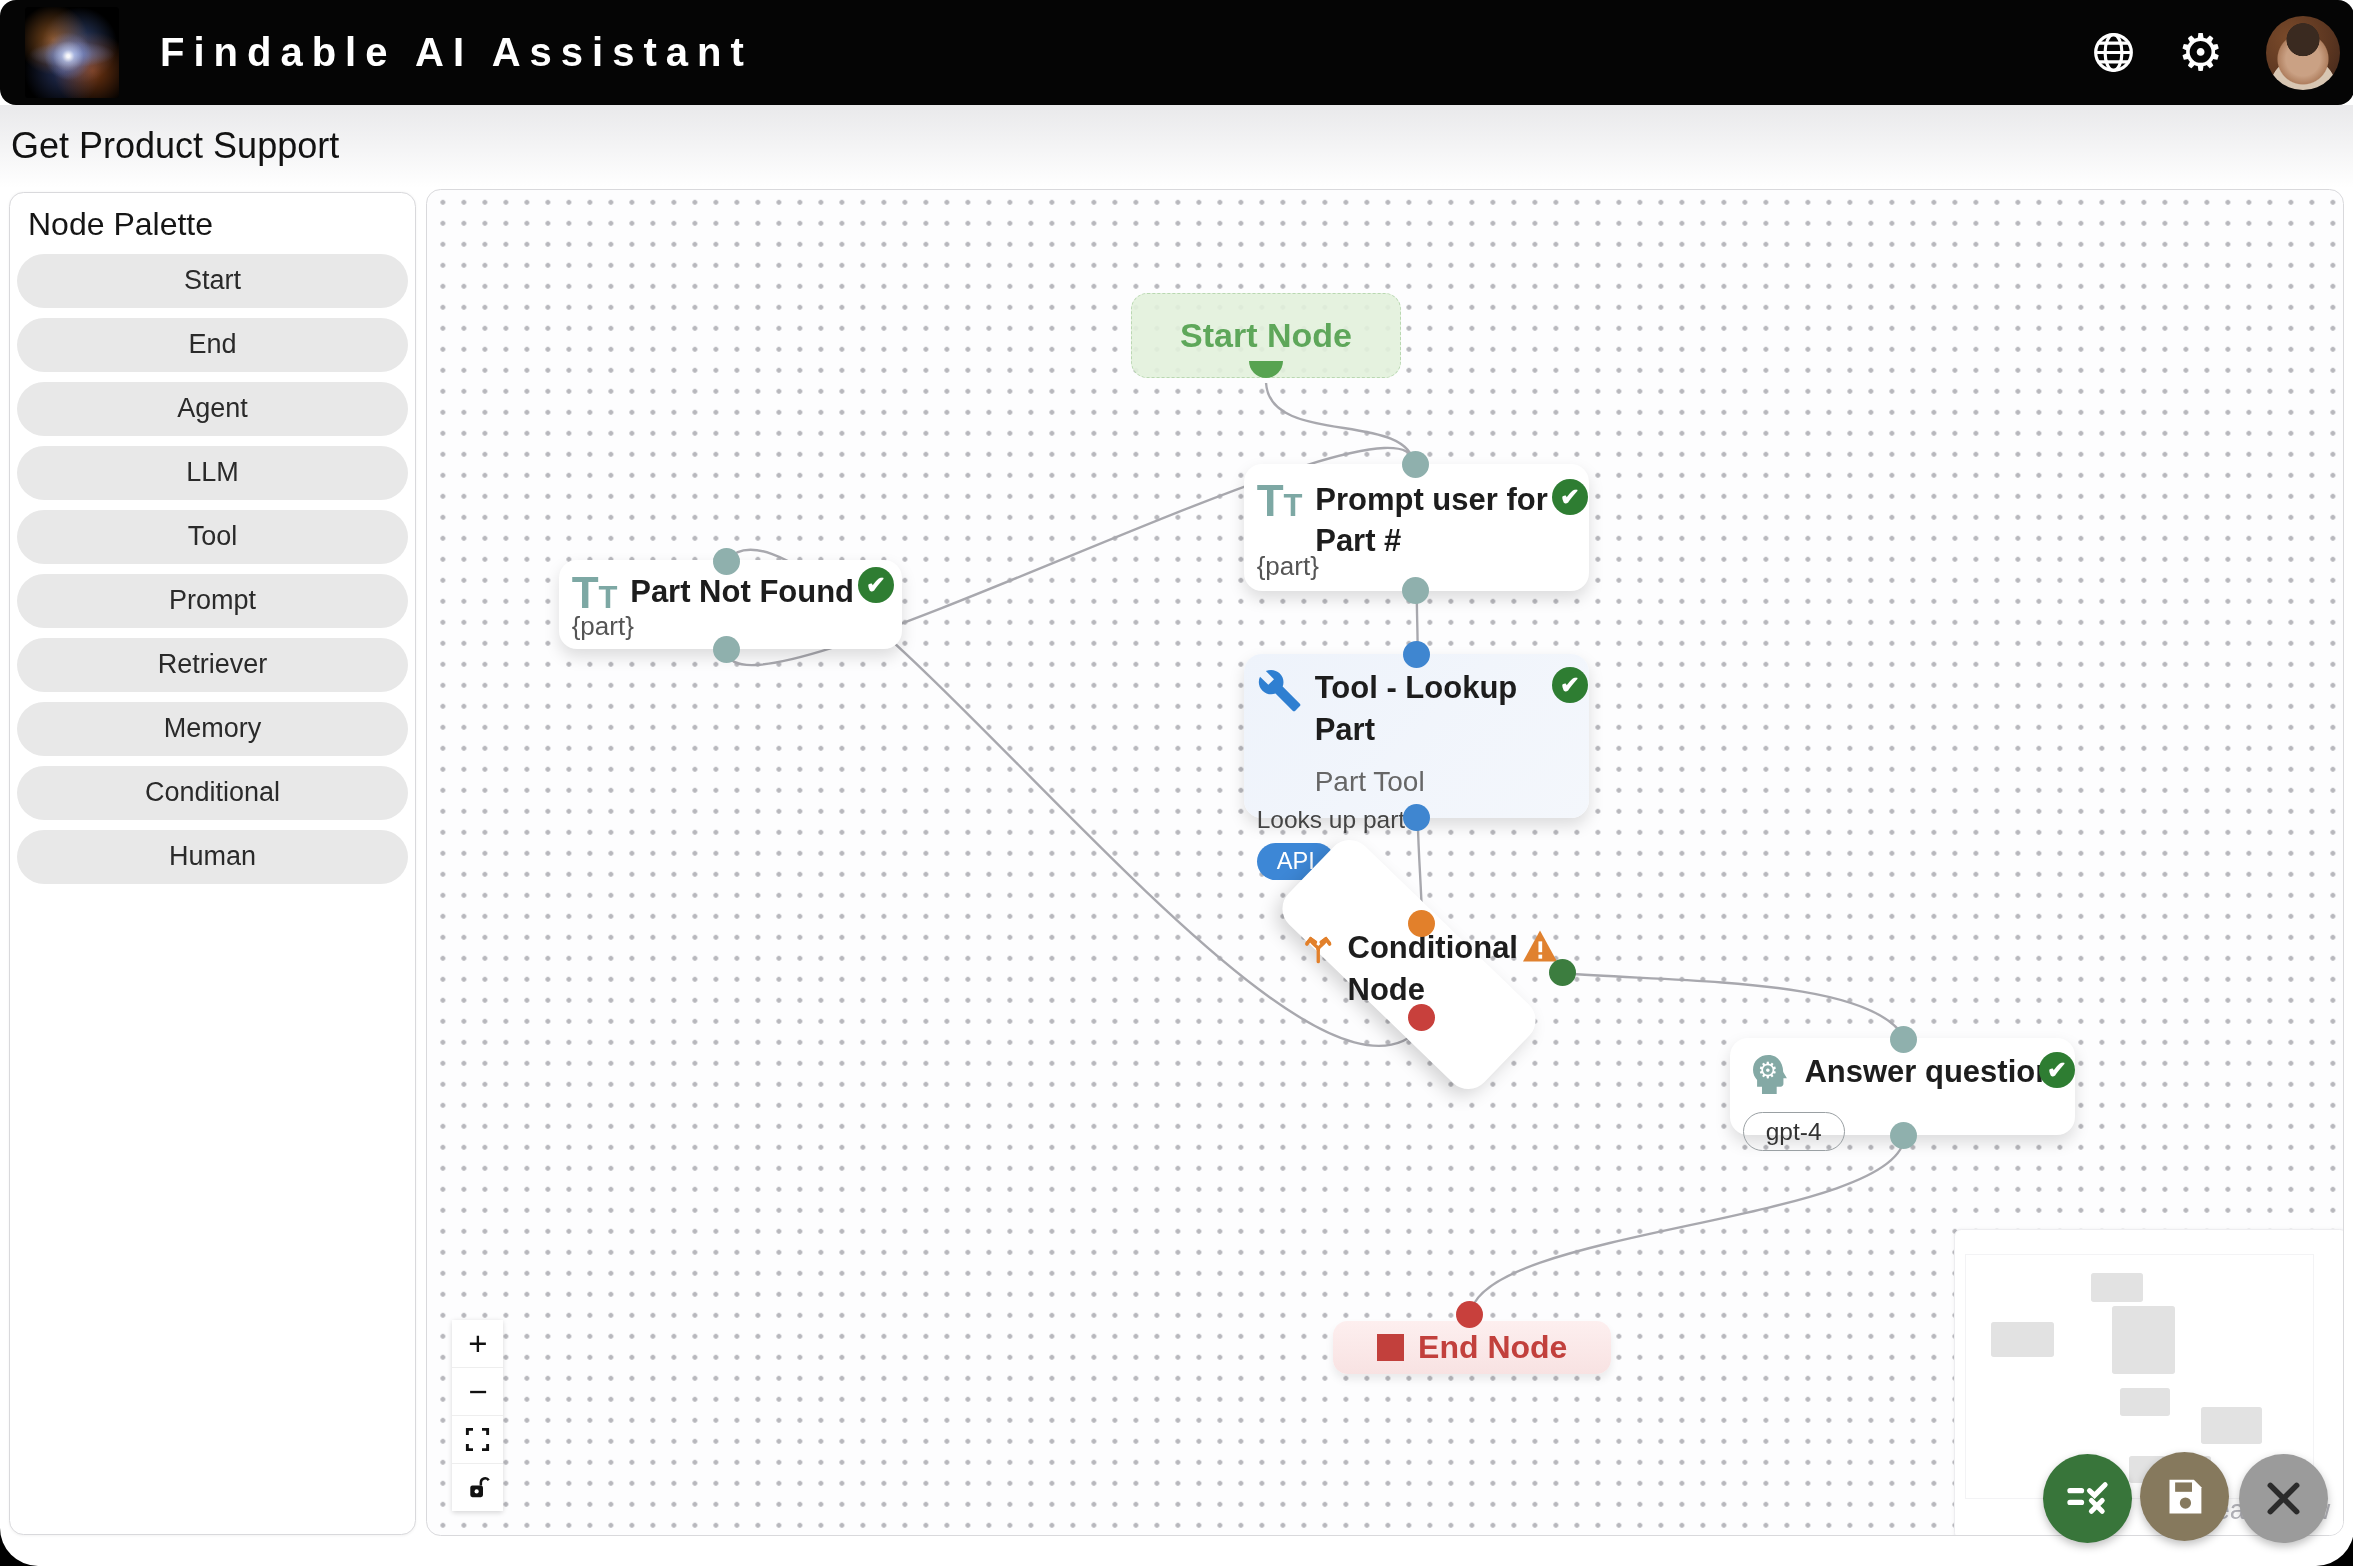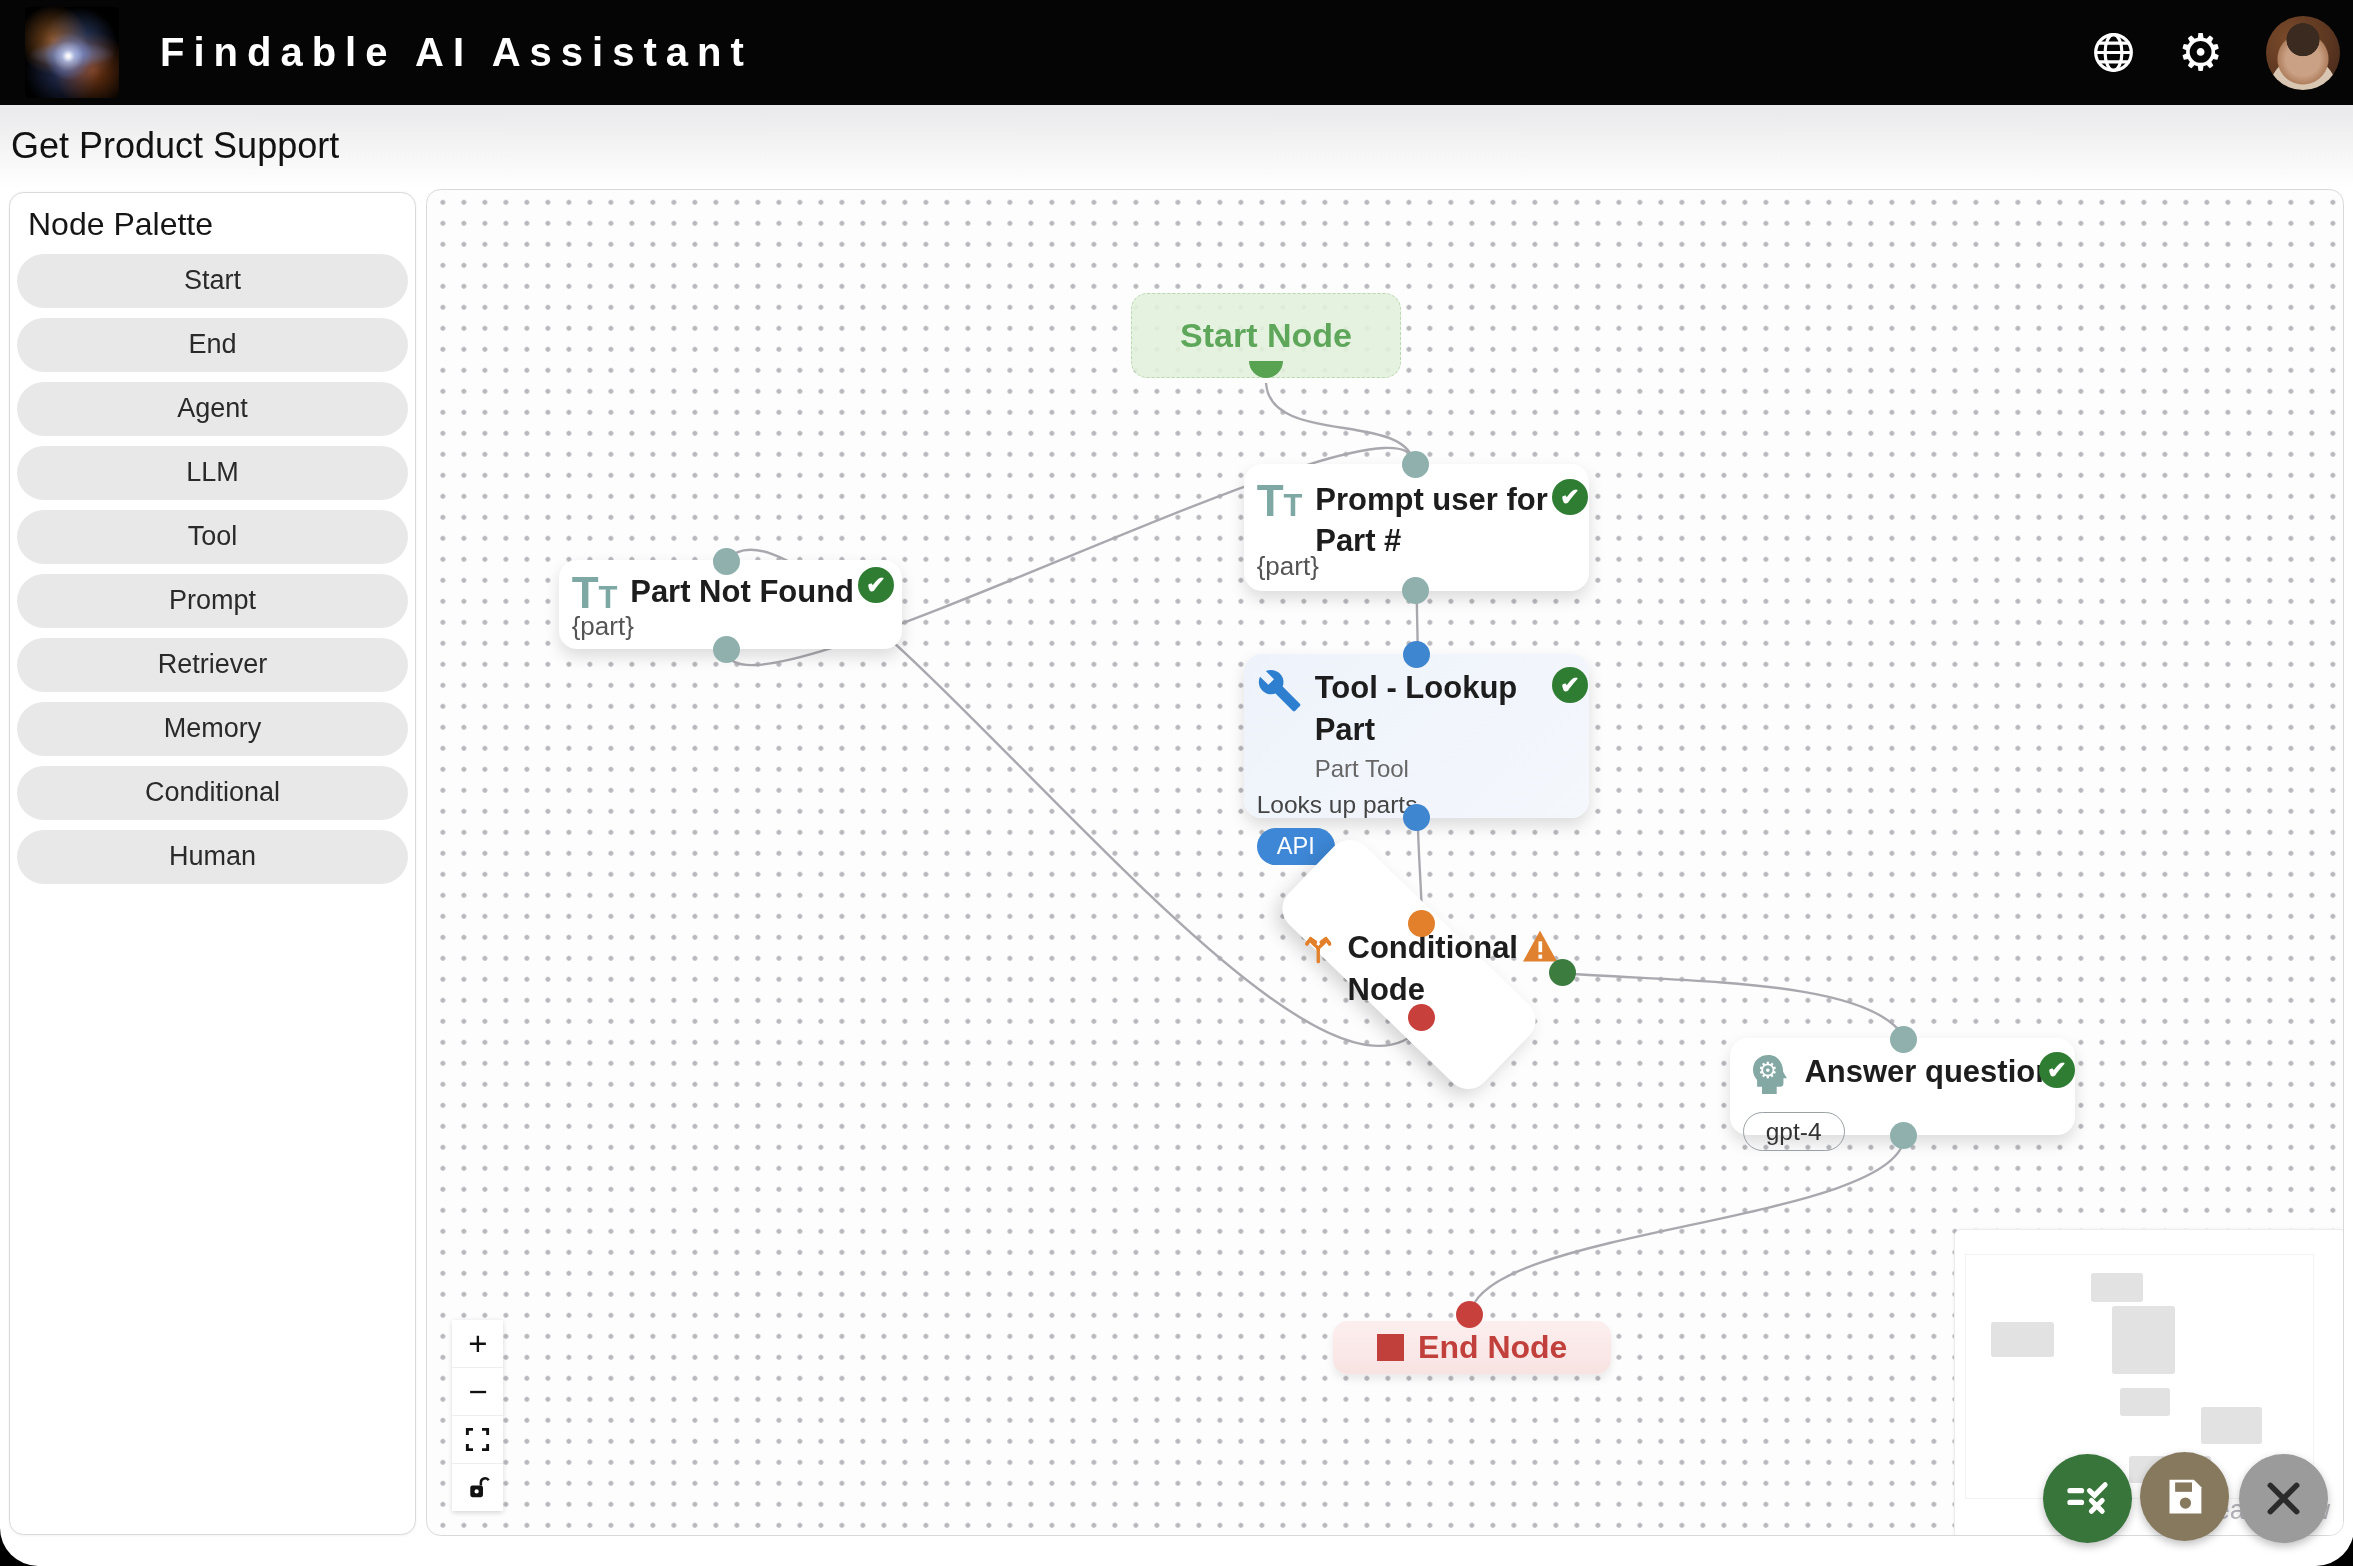--- a/index.html
+++ b/index.html
@@ -1,21 +1,21 @@
 <!DOCTYPE html>
 <html style="font-size:14.5px"><head>
 <meta charset="utf-8">
 <style>
   html,body{margin:0;padding:0;background:#000;}
   .app{position:relative;width:2354px;height:1566px;background:#fff;
        border-radius:0 0 38px 38px;overflow:hidden;
        font-family:"Liberation Sans",sans-serif;}
   
   .header{position:absolute;left:0;top:0;width:100%;height:105px;background:#050505;
-          display:flex;align-items:center;}
+          display:flex;align-items:center;border-radius:16px;}
   .logo{position:absolute;left:25.4px;top:7.3px;width:94px;height:91px;border-radius:3.6px;
         background:
           radial-gradient(circle at 46% 54%, rgba(255,255,255,.95) 2%, rgba(200,215,255,.6) 9%, rgba(120,150,230,.25) 22%, transparent 34%),
           radial-gradient(ellipse 70% 22% at 50% 52%, rgba(130,170,255,.55), transparent 65%),
           radial-gradient(circle at 30% 36%, rgba(255,150,60,.5), transparent 40%),
           radial-gradient(circle at 72% 70%, rgba(255,120,40,.45), transparent 42%),
           radial-gradient(circle at 58% 42%, rgba(100,140,235,.5), transparent 50%),
           radial-gradient(circle at 40% 70%, rgba(90,120,220,.4), transparent 45%),
           #000;}
   .app-title{position:absolute;left:160px;top:0;height:105px;display:flex;align-items:center;
@@ -172,21 +172,21 @@
     <div class="handle h-teal" style="left:975px;top:261px"></div>
     <div class="handle h-teal" style="left:975px;top:387px"></div>
 
     <div class="node card tool-node">
       <div class="noderow">
         <svg width="47" height="47" viewBox="0 0 24 24">
           <path fill="#2f7fd1" d="M22.7 19l-9.1-9.1c.9-2.3.4-5-1.5-6.9-2-2-5-2.4-7.4-1.3L9 6 6 9 1.6 4.7C.4 7.1.9 10.1 2.9 12.1c1.9 1.9 4.6 2.4 6.9 1.5l9.1 9.1c.4.4 1 .4 1.4 0l2.3-2.3c.5-.4.5-1.1.1-1.4z"></path>
         </svg>
         <div>
           <div class="ntitle">Tool - Lookup Part</div>
-          <div class="nfield" style="font-size:24px;color:#666;margin-top:5px">Part Tool</div>
+          <div class="nfield" style="font-size:28px;color:#666;margin-top:16px">Part Tool</div>
         </div>
       </div>
       <div class="nfield" style="font-size:24.5px;color:#444;margin-top:7.3px">Looks up parts</div>
       <div class="badge-api">API</div>
     </div>
     <div class="check-badge" style="left:1125px;top:477px">✔</div>
     <div class="handle h-blue" style="left:976px;top:451px"></div>
     <div class="handle h-blue" style="left:976px;top:614px"></div>
 
     <div class="node cond-card"></div>

